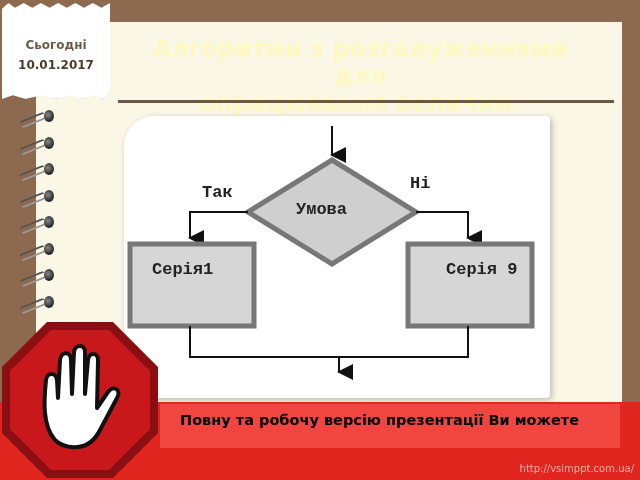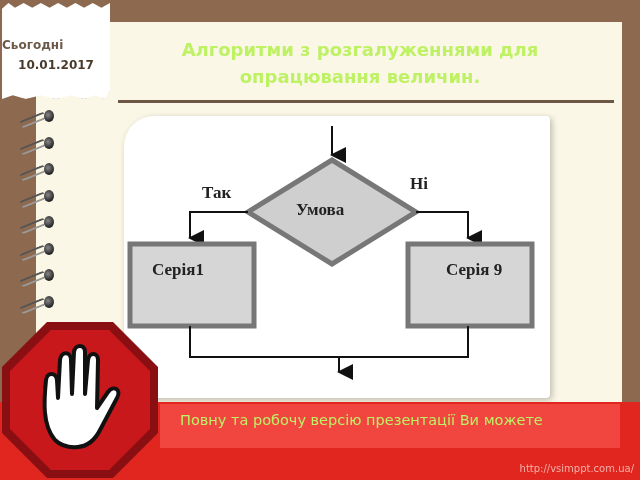--- a/index.html
+++ b/index.html
@@ -3,30 +3,30 @@
 <meta charset="utf-8">
 <style>
   html, body { margin:0; padding:0; }
   body { width:640px; height:480px; position:relative; overflow:hidden; background:#8d6a4f; font-family:"DejaVu Sans", sans-serif; }
   .paper { position:absolute; left:36px; top:22px; width:586px; height:440px; background:#fbf7e6; }
   .spiral { position:absolute; left:14px; top:108px; width:40px; }
   .ring { position:relative; height:26.5px; }
   .ring .wire { position:absolute; left:6px; top:8px; width:26px; height:4px; border-top:2px solid #555; border-bottom:2px solid #999; transform:rotate(-22deg); border-radius:3px; }
   .ring .hole { position:absolute; left:30px; top:2px; width:10px; height:12px; border-radius:50%; background:radial-gradient(circle at 40% 40%, #888, #222 70%); }
   .note { position:absolute; left:2px; top:3px; width:108px; height:96px; background:#fff; box-shadow:2px 3px 4px rgba(0,0,0,.45); clip-path:polygon(0 6%,6% 0,12% 5%,20% 0,28% 5%,36% 0,44% 5%,52% 0,60% 5%,68% 0,76% 5%,84% 0,92% 5%,100% 0,100% 92%,94% 100%,86% 96%,76% 100%,64% 96%,50% 100%,36% 96%,22% 100%,10% 96%,0 100%); }
-  .note .lbl { position:absolute; top:35px; width:100%; text-align:left; font-weight:bold; color:#6b5a4a; font-size:12px; }
+  .note .lbl { position:absolute; top:35px; width:100%; text-align:center; font-weight:bold; color:#6b5a4a; font-size:12px; }
   .note .date { position:absolute; top:55px; width:100%; text-align:center; font-weight:bold; color:#4a3a2c; font-size:12px; }
-  .title { position:absolute; left:150px; top:36px; width:420px; text-align:center; font-weight:bold; color:#bef264; font-size:18px; line-height:27px; }
+  .title { position:absolute; left:150px; top:36px; width:420px; text-align:center; font-weight:bold; color:#fef9c3; font-size:24px; line-height:27px; }
   .rule { position:absolute; left:118px; top:100px; width:496px; height:3px; background:#6e5644; }
   .card { position:absolute; left:124px; top:116px; width:426px; height:282px; background:#fff; border-radius:30px 4px 4px 4px; box-shadow:2px 2px 6px rgba(0,0,0,.25); }
   .fc { position:absolute; left:0; top:0; width:640px; height:480px; }
-  .fc .t { position:absolute; font-family:Liberation Serif, serif; font-weight:bold; color:#222; font-size:17px; }
+  .fc .t { position:absolute; font-family:Liberation Mono, monospace; font-weight:bold; color:#222; font-size:17px; }
   .banner { position:absolute; left:0; top:402px; width:640px; height:78px; background:#e0261f; }
   .banner-top { position:absolute; left:160px; top:404px; width:460px; height:44px; background:#f14640; }
-  .btext { position:absolute; left:180px; top:409px; color:#bef264; font-weight:normal; font-size:14.5px; line-height:22px; }
+  .btext { position:absolute; left:180px; top:409px; color:#000000; font-weight:bold; font-size:14.5px; line-height:22px; }
   .wm { position:absolute; right:6px; top:463px; color:#f3b0a8; font-size:10px; }
   .stop { position:absolute; left:0; top:320px; width:160px; height:160px; }
 </style>
 </head>
 <body>
 
 <div class="paper"></div>
 
 <div class="spiral">
   <div class="ring">

